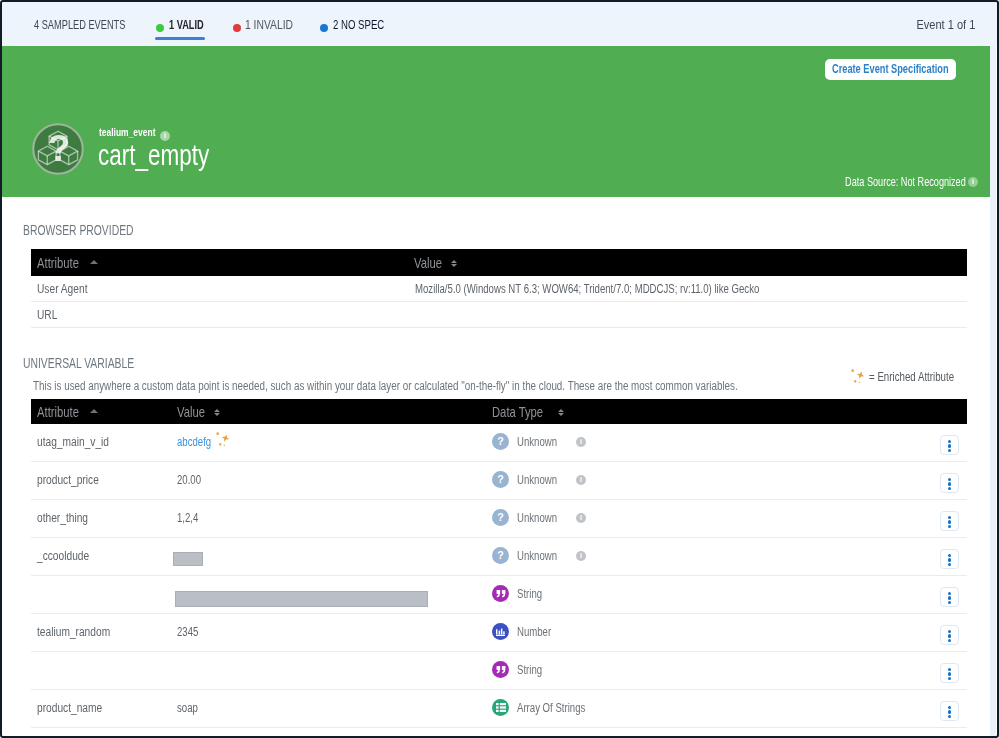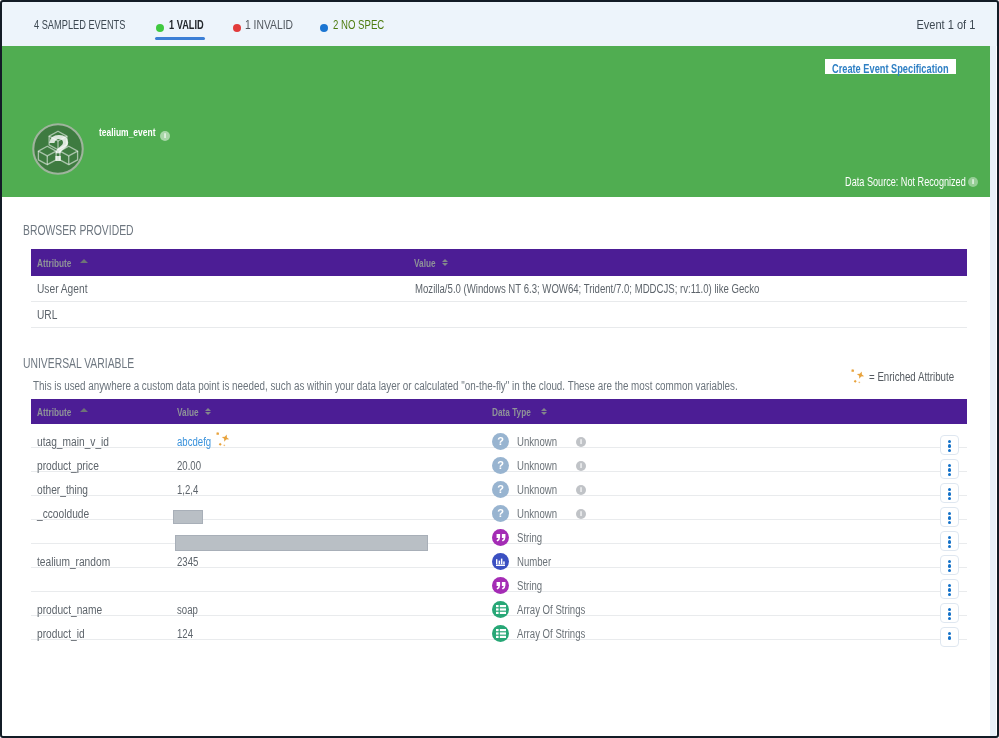--- a/index.html
+++ b/index.html
@@ -13,36 +13,36 @@
 .frame { position:absolute; inset:0; border:2px solid #131c26; border-radius:3px; z-index:50; pointer-events:none; }
 
 
 .topbar { position:absolute; left:2px; top:2px; width:995px; height:44px; background:#edf4fb; }
 .tbtxt { position:absolute; top:0; height:33px; line-height:46px; font-size:12px; color:#3d4852; }
 .dot { position:absolute; top:21.5px; width:8px; height:8px; border-radius:50%; }
 .tabu { position:absolute; left:153px; top:35px; width:50px; height:3px; background:#3c7fd6; border-radius:2px; }
 
 
 .green { position:absolute; left:2px; top:46px; width:988px; height:151px; background:#50ad51; }
-.btn { position:absolute; left:823px; top:13px; width:131px; height:15px; background:#fff; border-radius:0;
+.btn { position:absolute; left:823px; top:13px; width:131px; height:21px; background:#fff; border-radius:5px;
        text-align:left; padding-left:7px; line-height:21px; font-size:12px; font-weight:bold; color:#2f80c4; }
 .ginf { display:inline-block; width:10px; height:10px; border-radius:50%; background:#c0c3c7; position:relative; vertical-align:middle; }
 .ginf::after { content:"i"; position:absolute; left:0; top:0; width:10px; text-align:center; font-size:7.5px; line-height:10px;
   color:#fff; font-weight:bold; font-style:normal; }
 .winf { display:inline-block; width:10px; height:10px; border-radius:50%; background:rgba(255,255,255,.5); position:absolute; }
 .winf::after { content:"i"; position:absolute; left:0; top:0; width:10px; text-align:center; font-size:7.5px; line-height:10px; color:#fff; font-weight:bold; }
 
 
 .h1 { position:absolute; left:23px; font-size:14px; color:#6e7780; }
 
 
 .tbl { position:absolute; left:31px; width:936px; }
-.thead { background:#4c1d95; font-size:11px; color:#8f9398; position:relative;font-weight:bold; }
+.thead { background:#000000; font-size:15px; color:#8f9398; position:relative; }
 .r1 { height:26px; line-height:26px; font-size:12px; color:#5d646b; border-bottom:1px solid #e8eaec; position:relative; }
-.r2 { height:24px; line-height:36.2px; font-size:12px; color:#5d646b; border-bottom:1px solid #e9ebed; position:relative; }
+.r2 { height:38px; line-height:36.2px; font-size:12px; color:#5d646b; border-bottom:1px solid #e9ebed; position:relative; }
 .c-attr { position:absolute; left:6px; top:0; }
 .c-val  { position:absolute; left:146px; top:0; }
 .c-typ  { position:absolute; left:461px; top:0; }
 .blk { position:absolute; background:#b9bfc5; border:1px solid #a8afb8; }
 .tic { display:inline-block; width:17px; height:17px; border-radius:50%; vertical-align:middle; position:relative; text-align:center; margin-top:-2px; }
 .tic .q { position:absolute; left:0; top:0; width:17px; line-height:17px; text-align:center; color:#fff; font-weight:bold; font-size:11px; }
 .tic svg { display:block; margin:4px auto 0; }
 .tlabel { margin-left:8px; color:#6b7278; }
 .dots { position:absolute; right:8px; top:11px; width:19px; height:20px; border:1px solid #dfe7f0; border-radius:4px; background:#fff; text-align:center; padding-top:2.2px; }
 .dots i { display:block; width:3.2px; height:3.2px; border-radius:50%; background:#1371c8; margin:1.5px auto; }
@@ -54,21 +54,21 @@
 </style></head>
 <body>
 
 <div class="topbar">
   <span class="tbtxt" style="left:31.5px"><span class="sx" style="transform:scaleX(.77)">4 SAMPLED EVENTS</span></span>
   <span class="dot" style="left:153.5px;background:#3fc93f"></span>
   <span class="tbtxt" style="left:166.5px;font-weight:bold;color:#22262b"><span class="sx" style="transform:scaleX(.77)">1 VALID</span></span>
   <span class="dot" style="left:230.7px;background:#e23b3b"></span>
   <span class="tbtxt" style="left:242.5px;color:#51575e"><span class="sx" style="transform:scaleX(.86)">1 INVALID</span></span>
   <span class="dot" style="left:318px;background:#1b75d2"></span>
-  <span class="tbtxt" style="left:330.5px;color:#4d7c0f"><span class="sx" style="transform:scaleX(.80)">2 NO SPEC</span></span>
+  <span class="tbtxt" style="left:330.5px;color:#0f172a"><span class="sx" style="transform:scaleX(.80)">2 NO SPEC</span></span>
   <span class="tbtxt" style="right:22px;font-size:13px"><span class="sxr" style="transform:scaleX(.85)">Event 1 of 1</span></span>
   <span class="tabu"></span>
 </div>
 
 <div class="green">
   <div class="btn"><span class="sx" style="transform:scaleX(.77)">Create Event Specification</span></div>
   <svg class="abs" style="left:28px;top:75px" width="56" height="56" viewBox="0 0 60 60">
     <circle cx="30" cy="30" r="26.5" fill="#3e7b40" stroke="#9fb49d" stroke-width="2.2"></circle>
     <g stroke="rgba(255,255,255,.55)" stroke-width="1.4" fill="none" stroke-linejoin="round">
       <path d="M30 11 L39.5 16.2 L30 21.4 L20.5 16.2 Z"></path>
@@ -79,20 +79,22 @@
       <path d="M28 32.2 L28 41.6 L18.5 46.8"></path>
       <path d="M41.5 27 L51 32.2 L41.5 37.4 L32 32.2 Z"></path>
       <path d="M32 32.2 L32 41.6 L41.5 46.8 L41.5 37.4"></path>
       <path d="M51 32.2 L51 41.6 L41.5 46.8"></path>
     </g>
     <text x="31" y="43" font-size="40" font-weight="bold" fill="rgba(255,255,255,.82)" text-anchor="middle" font-family="Liberation Sans">?</text>
   </svg>
   <span class="abs" style="left:97px;top:79.5px;height:13px;line-height:13px;font-size:11px;font-weight:bold;color:#fff">
     <span class="sx" style="transform:scaleX(.77)">tealium_event</span></span>
   <span class="winf" style="left:158px;top:84.5px"></span>
+  <span class="abs" style="left:96px;top:91px;font-size:30px;color:#fff;line-height:36px">
+    <span class="sx" style="transform:scaleX(.75)">cart_empty</span></span>
   <span class="abs" style="right:24px;top:130px;font-size:12px;font-weight:normal;color:#fff;line-height:13px">
     <span class="sxr" style="transform:scaleX(.76)">Data Source: Not Recognized</span></span>
   <span class="winf abs" style="left:966px;top:131px;background:rgba(255,255,255,.4)"></span>
 </div>
 
 <div class="h1" style="top:222px"><span class="sx" style="transform:scaleX(.74)">BROWSER PROVIDED</span></div>
 
 <div class="tbl" style="top:249px">
   <div class="thead" style="height:27px;line-height:28px">
     <span class="c-attr"><span class="sx" style="transform:scaleX(.75)">Attribute</span><span class="sorta" style="margin-left:-2.5px"></span></span>

